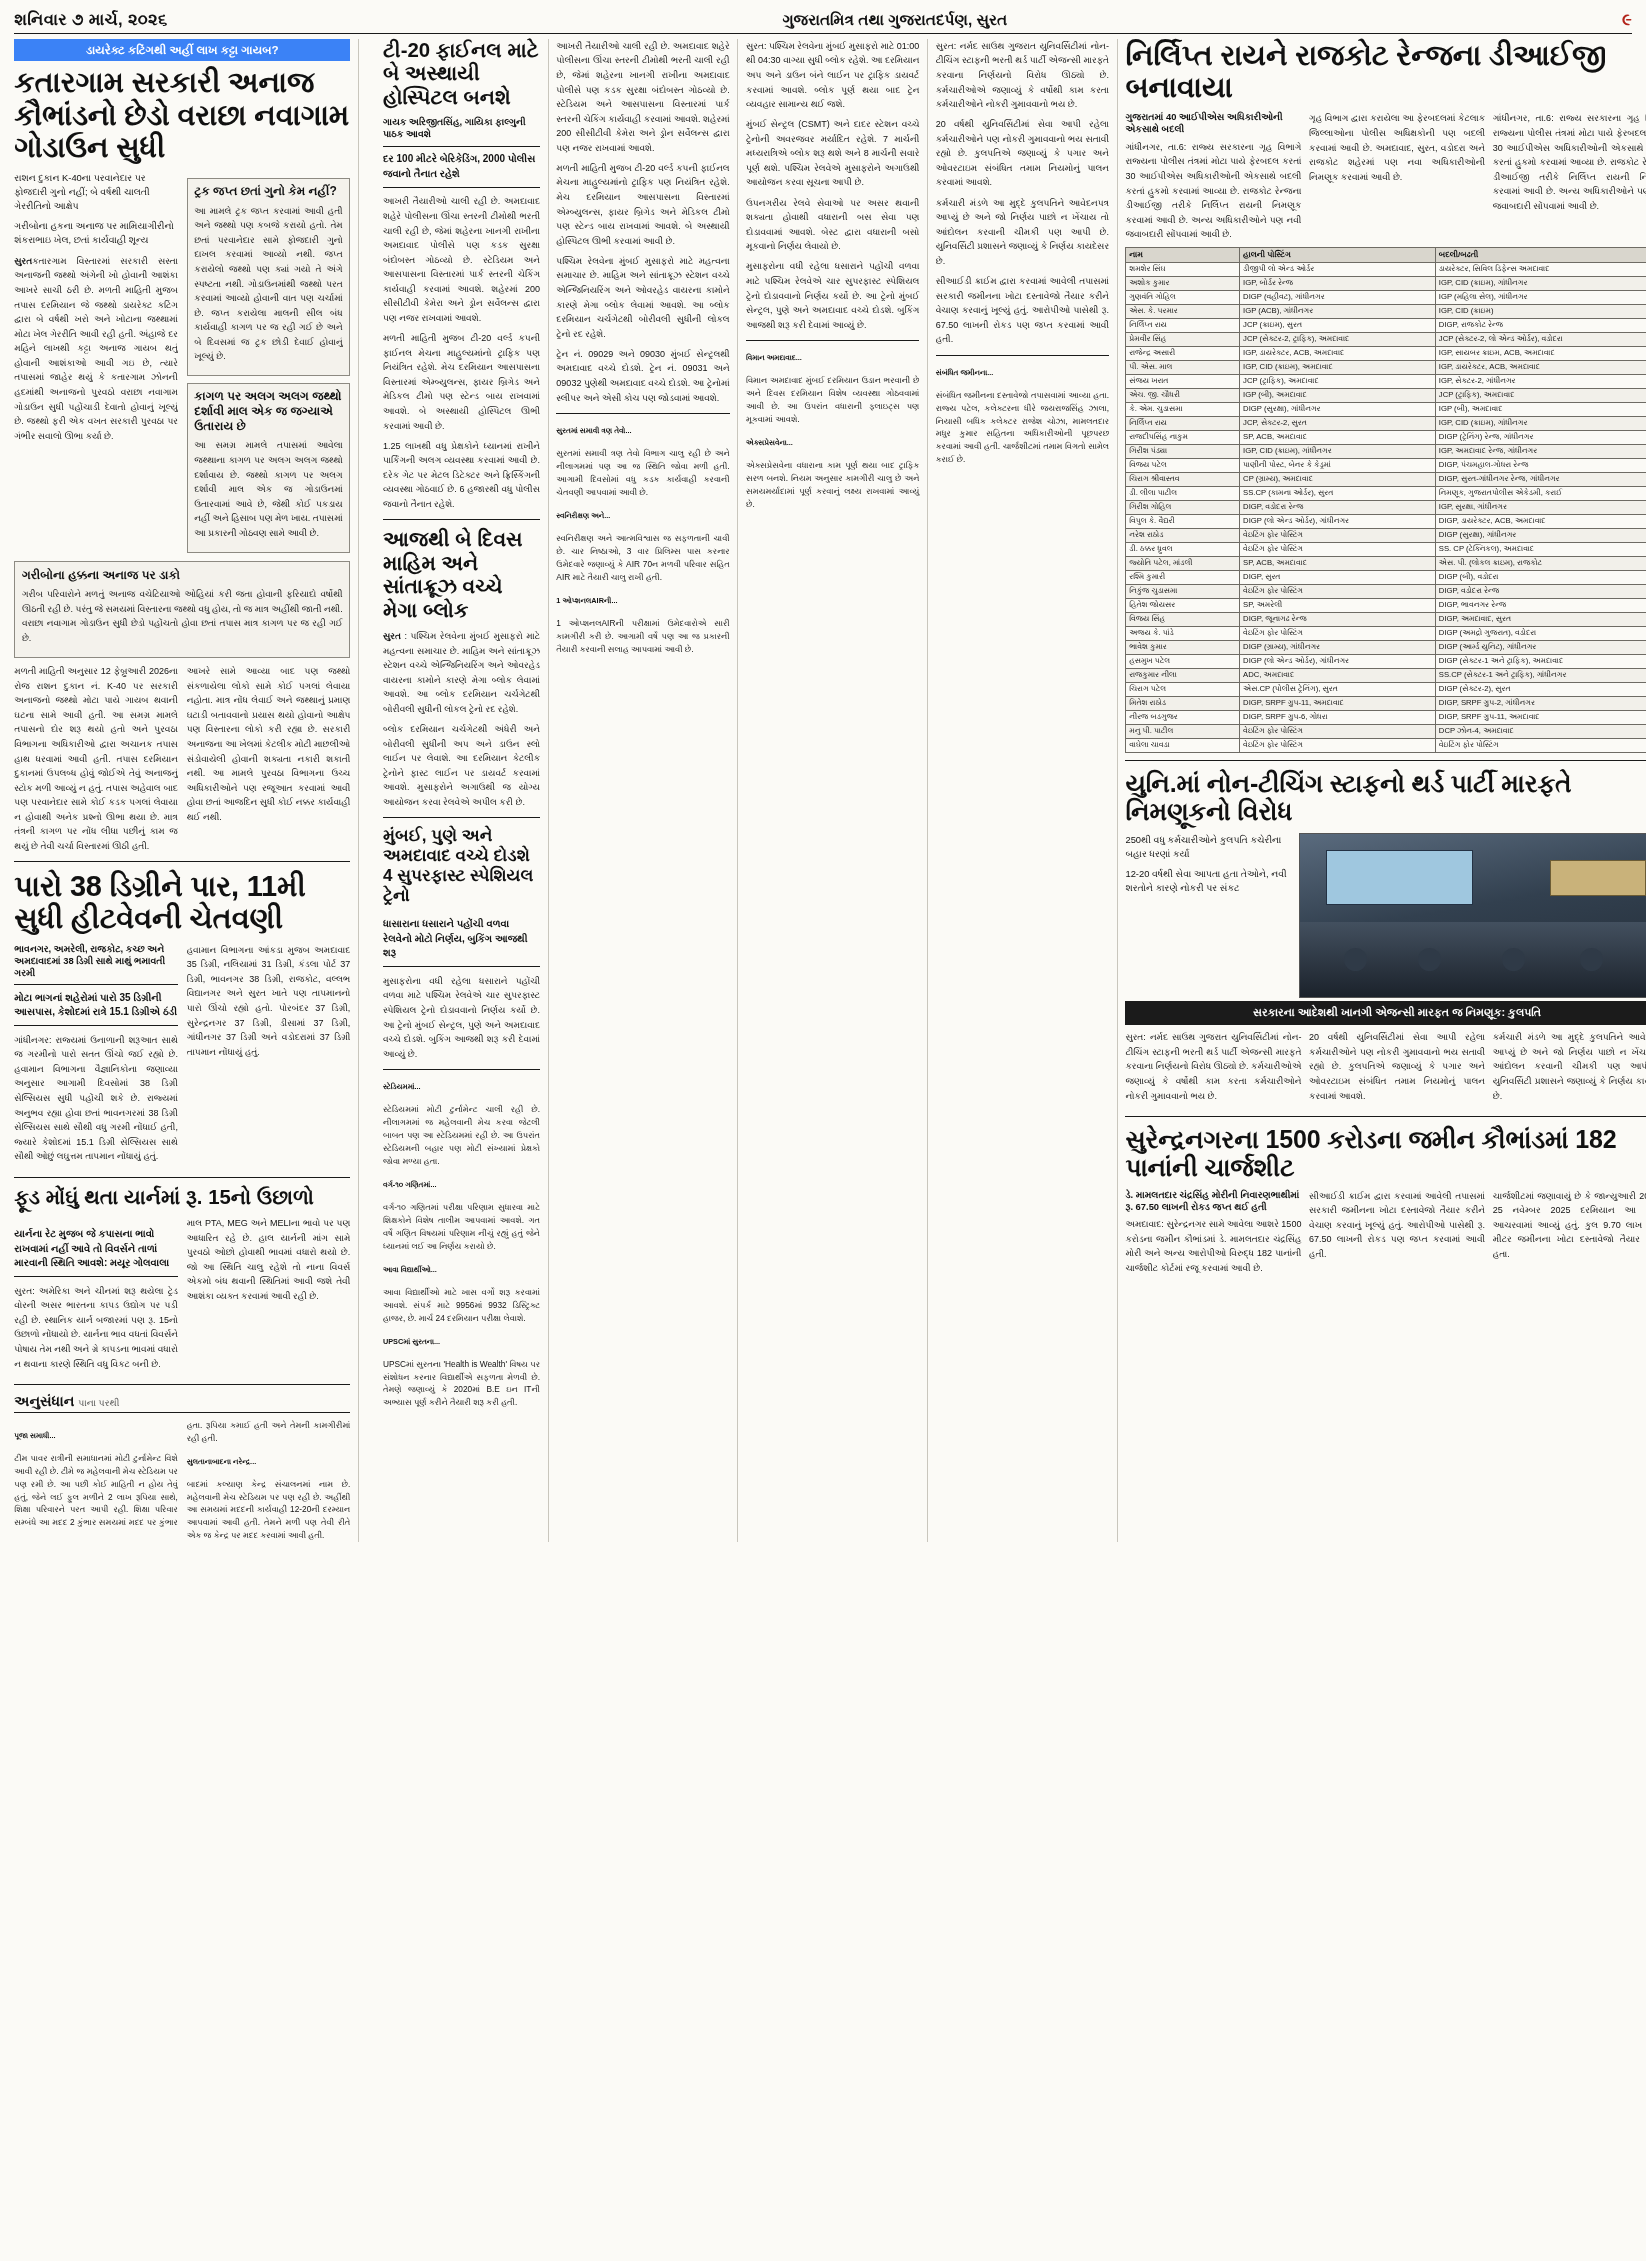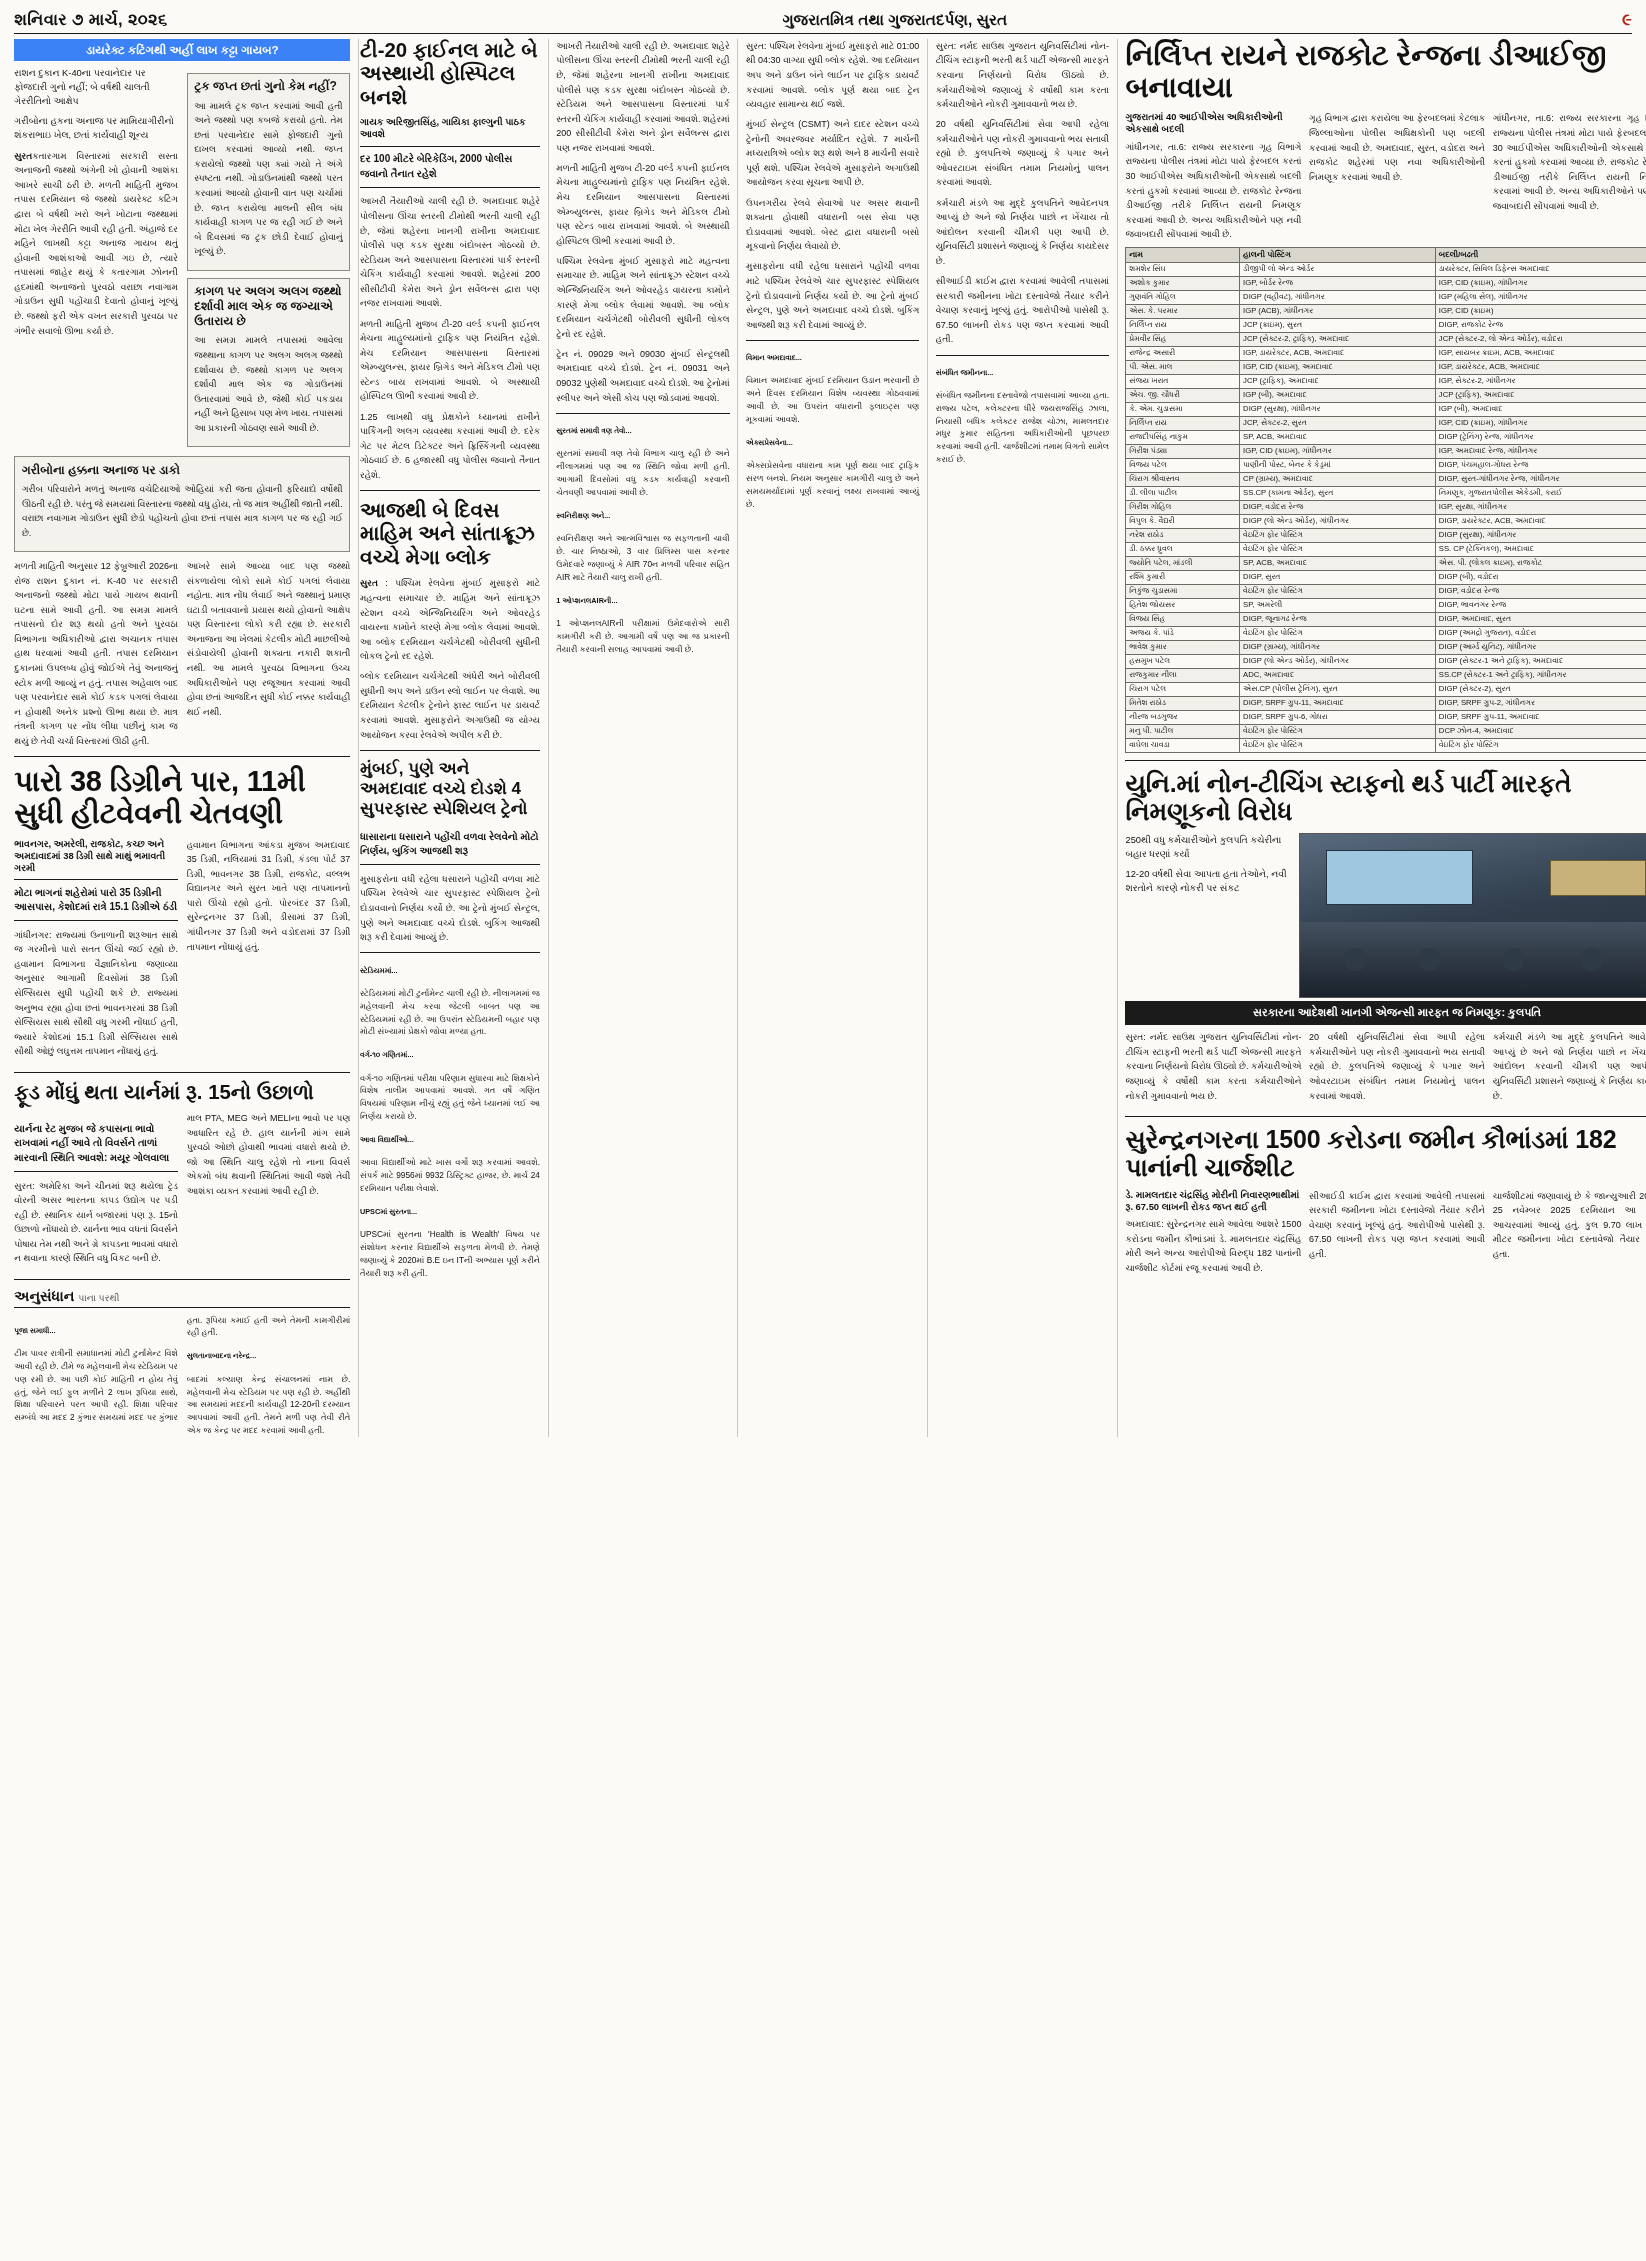--- a/index.html
+++ b/index.html
@@ -142,20 +142,21 @@
     <div class="date">શનિવાર ૭ માર્ચ, ૨૦૨૬</div>
     <div class="center">ગુજરાતમિત્ર તથા ગુજરાતદર્પણ, સુરત</div>
     <div class="pageno">૯</div>
   </div>
 
   <div class="cols">
 
     <div class="col">
 
       <div class="kicker">ડાયરેક્ટ કટિંગથી અહીં લાખ કટ્ટા ગાયબ?</div>
+      <h1 class="head">કતારગામ સરકારી અનાજ કૌભાંડનો છેડો વરાછા નવાગામ ગોડાઉન સુધી</h1>
 
       <div class="cols" style="grid-template-columns: 1fr 1fr; gap:0 8.8px;">
         <div>
           <ul class="bul">
             <li>રાશન દુકાન K-40ના પરવાનેદાર પર ફોજદારી ગુનો નહીં; બે વર્ષથી ચાલતી ગેરરીતિનો આક્ષેપ</li>
             <li>ગરીબોના હકના અનાજ પર મામિયાગીરીનો શંકરાભાઇ ખેલ, છતાં કાર્યવાહી શૂન્ય</li>
           </ul>
           <p class="body"><b>સુરત</b><span>કતારગામ વિસ્તારમાં સરકારી સસ્તા અનાજની જથ્થો અંગેની ખો હોવાની આશંકા આખરે સાચી ઠરી છે. મળતી માહિતી મુજબ તપાસ દરમિયાન જે જથ્થો ડાયરેક્ટ કટિંગ દ્વારા બે વર્ષથી ખરો અને ખોટાના જથ્થામાં મોટા ખેલ ગેરરીતિ આવી રહી હતી. અંહાજે દર મહિને લાખથી કટ્ટા અનાજ ગાયબ થતું હોવાની આશંકાઓ આવી ગઇ છે, ત્યારે તપાસમાં જાહેર થયું કે કતારગામ ઝોનની હદમાંથી અનાજનો પુરવઠો વરાછા નવાગામ ગોડાઉન સુધી પહોંચાડી દેવાતો હોવાનું ખૂલ્યું છે. જથ્થો ફરી એક વખત સરકારી પુરવઠા પર ગંભીર સવાલો ઊભા કર્યા છે.</span></p>
         </div>
         <div>
@@ -222,21 +223,21 @@
           <h5>પૂજા સમાધી...</h5>
           <div class="mini">ટીમ પાવર રાત્રીની સમાધાનમાં મોટી ટુર્નામેન્ટ વિશે આવી રહી છે. ટીમે જ મહેલવાની મેચ સ્ટેડિયમ પર પણ રમી છે. આ પછી કોઈ માહિતી ન હોય તેવું હતું, જેને લઈ ફુલ મળીને 2 લાખ રૂપિયા સાથે, શિક્ષા પરિવારને પરત આપી રહી. શિક્ષા પરિવાર સમ્બંધે આ મદદ 2 કુંભાર સમયમાં મદદ પર કુંભાર હતા. રૂપિયા કમાઈ હતી અને તેમની કામગીરીમાં રહી હતી.</div>
         </div>
         <div class="minigap">
           <h5>સુલતાનાબાદના નરેન્દ્ર...</h5>
           <div class="mini">બાદમાં કલ્યાણ કેન્દ્ર સંચાલનમાં નામ છે. મહેલવાની મેચ સ્ટેડિયમ પર પણ રહી છે. અહીંથી આ સમયમાં મદદની કાર્યવાહી 12-20ની દરમ્યાન આપવામાં આવી હતી. તેમને મળી પણ તેવી રીતે એક જ કેન્દ્ર પર મદદ કરવામાં આવી હતી.</div>
         </div>
       </div>
     </div>
 
-    <div class="col vr" style="padding-left:1px;">
+    <div class="col vr" style="padding-left:24px;">
       <h2 class="head">ટી-20 ફાઈનલ માટે બે અસ્થાયી હોસ્પિટલ બનશે</h2>
       <p class="byline">ગાયક અરિજીતસિંહ, ગાયિકા ફાલ્ગુની પાઠક આવશે</p>
       <div class="leadbox">
         <div class="dropline">દર 100 મીટરે બેરિકેડિંગ, 2000 પોલીસ જવાનો તૈનાત રહેશે</div>
       </div>
       <p class="body">આખરી તૈયારીઓ ચાલી રહી છે. અમદાવાદ શહેરે પોલીસના ઊંચા સ્તરની ટીમોથી ભરતી ચાલી રહી છે, જેમાં શહેરના ખાનગી રાખીના અમદાવાદ પોલીસે પણ કડક સુરક્ષા બંદોબસ્ત ગોઠવ્યો છે. સ્ટેડિયમ અને આસપાસના વિસ્તારમાં પાર્ક સ્તરની ચેકિંગ કાર્યવાહી કરવામાં આવશે. શહેરમાં 200 સીસીટીવી કેમેરા અને ડ્રોન સર્વેલન્સ દ્વારા પણ નજર રાખવામાં આવશે.</p>
       <p class="body">મળતી માહિતી મુજબ ટી-20 વર્લ્ડ કપની ફાઈનલ મેચના માહુલ્યમાંનો ટ્રાફિક પણ નિયંત્રિત રહેશે. મેચ દરમિયાન આસપાસના વિસ્તારમાં એમ્બ્યુલન્સ, ફાયર બ્રિગેડ અને મેડિકલ ટીમો પણ સ્ટેન્ડ બાય રાખવામાં આવશે. બે અસ્થાયી હોસ્પિટલ ઊભી કરવામાં આવી છે.</p>
       <p class="body">1.25 લાખથી વધુ પ્રેક્ષકોને ધ્યાનમાં રાખીને પાર્કિંગની અલગ વ્યવસ્થા કરવામાં આવી છે. દરેક ગેટ પર મેટલ ડિટેક્ટર અને ફ્રિસ્કિંગની વ્યવસ્થા ગોઠવાઈ છે. 6 હજારથી વધુ પોલીસ જવાનો તૈનાત રહેશે.</p>
 
       <div class="thickrule"></div>

